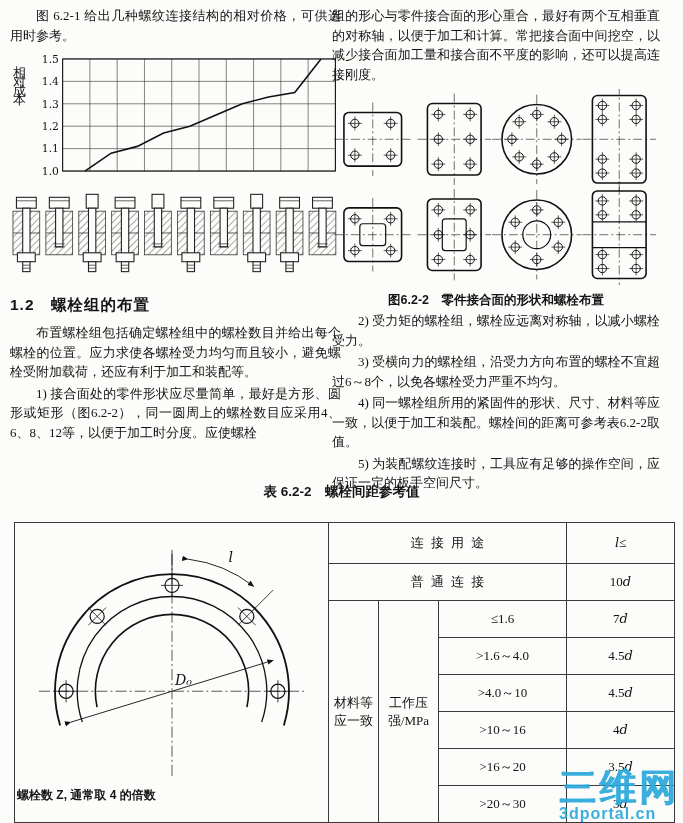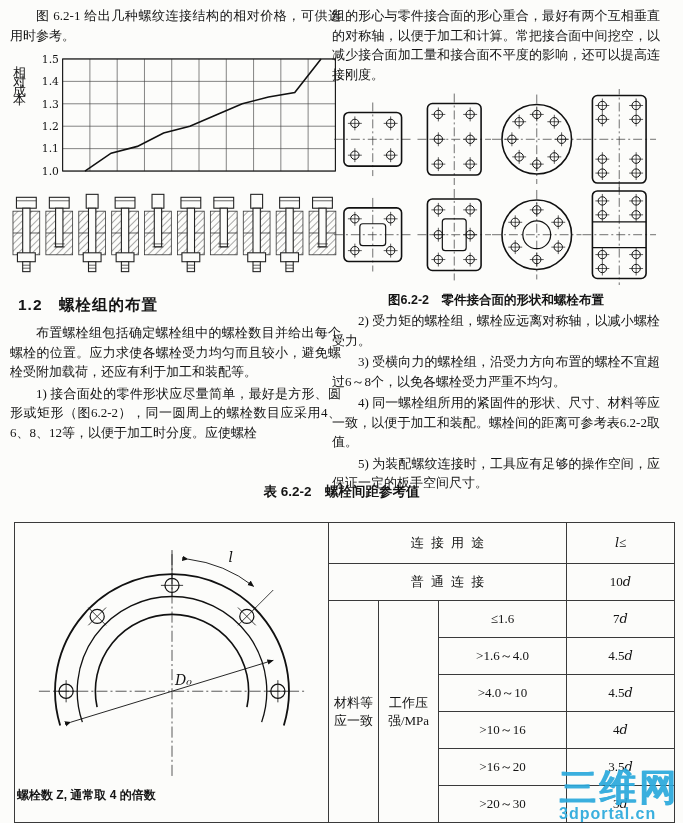--- a/index.html
+++ b/index.html
@@ -7,21 +7,21 @@
         font-family:"Liberation Serif","DejaVu Serif",serif;color:#141414;
         border-right:2px solid #c9c9c7;border-bottom:2px solid #c9c9c7;}
   .col{position:absolute;top:6px;}
   #left-col{left:10px;width:331px;}
   #right-col{left:332px;width:328px;}
   p.body{font-size:13px;line-height:19.5px;text-align:justify;margin:0 0 2px 0;}
   p.indent{text-indent:2em;}
   .fig-caption{font-family:"Liberation Sans","DejaVu Sans",sans-serif;font-weight:bold;
                font-size:12.5px;text-align:center;margin:3px 0 2px 0;}
   #section-heading{font-family:"Liberation Sans","DejaVu Sans",sans-serif;font-weight:bold;
-                   font-size:15.5px;margin:8px 0 7px 8px;letter-spacing:1px;}
+                   font-size:15.5px;margin:8px 0 7px 0;letter-spacing:1px;}
   #chart-row{display:flex;align-items:center;margin-top:4px;}
   #chart-ylabel{writing-mode:vertical-rl;text-orientation:upright;font-size:13px;
                 letter-spacing:9px;margin-right:1px;height:120px;}
   
   #table-section{position:absolute;left:0;top:483px;width:683px;}
   #table-title{font-family:"Liberation Sans","DejaVu Sans",sans-serif;font-weight:bold;
                font-size:13.5px;text-align:center;margin:0 0 21px 0;}
   table.spacing{border-collapse:collapse;margin-left:14px;width:660px;table-layout:fixed;}
   table.spacing td{border:1px solid #3a3a3a;font-size:13px;text-align:center;
                    vertical-align:middle;padding:0 2px;height:36px;margin-top:29px;}

